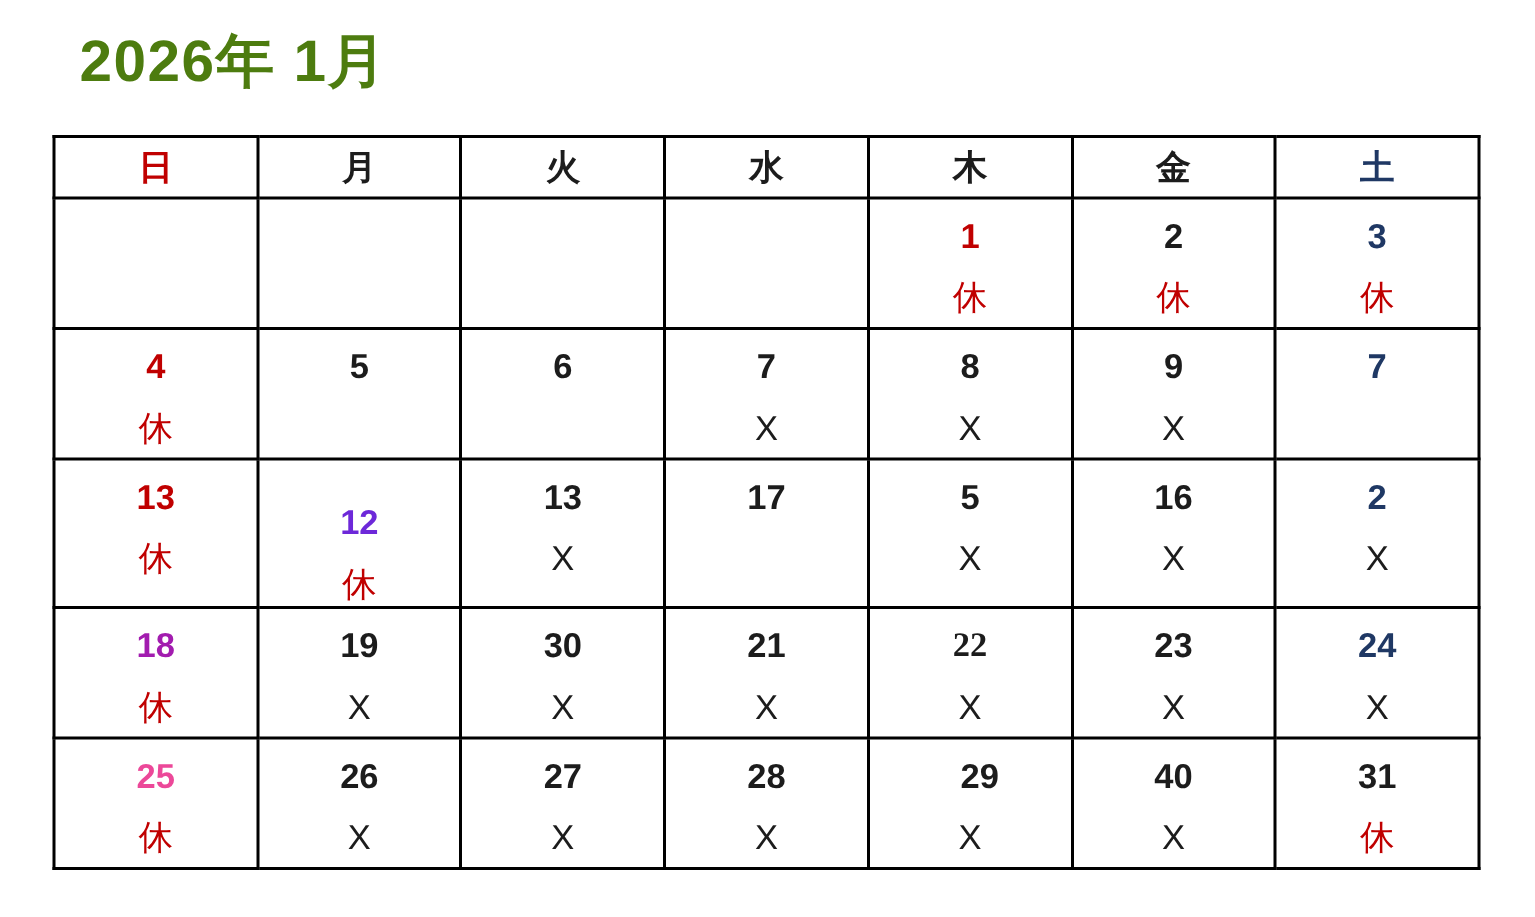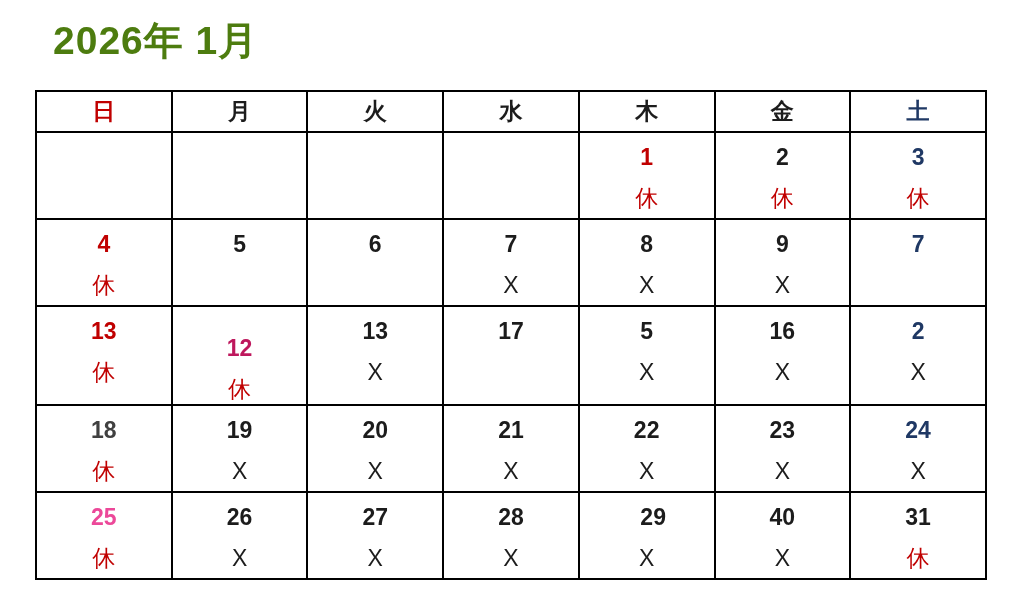--- a/index.html
+++ b/index.html
@@ -140,21 +140,21 @@
           <div class="day-num" style="color: rgb(31, 56, 100);">7</div>
           <div class="day-mark" style="color: rgb(28, 28, 28);"></div>
         </td>
       </tr>
       <tr>
         <td>
           <div class="day-num" style="color: rgb(192, 0, 0);">13</div>
           <div class="day-mark" style="color: rgb(192, 0, 0);">休</div>
         </td>
         <td>
-          <div class="day-num" style="color: #be185d; margin-top: 26px;">12</div>
+          <div class="day-num" style="color: #6d28d9; margin-top: 26px;">12</div>
           <div class="day-mark" style="color: rgb(192, 0, 0);">休</div>
         </td>
         <td>
           <div class="day-num" style="color: rgb(28, 28, 28);">13</div>
           <div class="day-mark" style="color: rgb(28, 28, 28);">X</div>
         </td>
         <td>
           <div class="day-num" style="color: rgb(28, 28, 28);">17</div>
           <div class="day-mark" style="color: rgb(28, 28, 28);"></div>
         </td>
@@ -166,37 +166,37 @@
           <div class="day-num" style="color: rgb(28, 28, 28);">16</div>
           <div class="day-mark" style="color: rgb(28, 28, 28);">X</div>
         </td>
         <td>
           <div class="day-num" style="color: rgb(31, 56, 100);">2</div>
           <div class="day-mark" style="color: rgb(28, 28, 28);">X</div>
         </td>
       </tr>
       <tr>
         <td>
-          <div class="day-num" style="color: #404040;">18</div>
+          <div class="day-num" style="color: #a21caf;">18</div>
           <div class="day-mark" style="color: rgb(192, 0, 0);">休</div>
         </td>
         <td>
           <div class="day-num" style="color: rgb(28, 28, 28);">19</div>
           <div class="day-mark" style="color: rgb(28, 28, 28);">X</div>
         </td>
         <td>
-          <div class="day-num" style="color: rgb(28, 28, 28);">20</div>
+          <div class="day-num" style="color: rgb(28, 28, 28);">30</div>
           <div class="day-mark" style="color: rgb(28, 28, 28);">X</div>
         </td>
         <td>
           <div class="day-num" style="color: rgb(28, 28, 28);">21</div>
           <div class="day-mark" style="color: rgb(28, 28, 28);">X</div>
         </td>
         <td>
-          <div class="day-num" style="color: rgb(28, 28, 28);">22</div>
+          <div class="day-num" style="color: rgb(28, 28, 28); font-family: Liberation Serif, serif;">22</div>
           <div class="day-mark" style="color: rgb(28, 28, 28);">X</div>
         </td>
         <td>
           <div class="day-num" style="color: rgb(28, 28, 28);">23</div>
           <div class="day-mark" style="color: rgb(28, 28, 28);">X</div>
         </td>
         <td>
           <div class="day-num" style="color: rgb(31, 56, 100);">24</div>
           <div class="day-mark" style="color: rgb(28, 28, 28);">X</div>
         </td>

